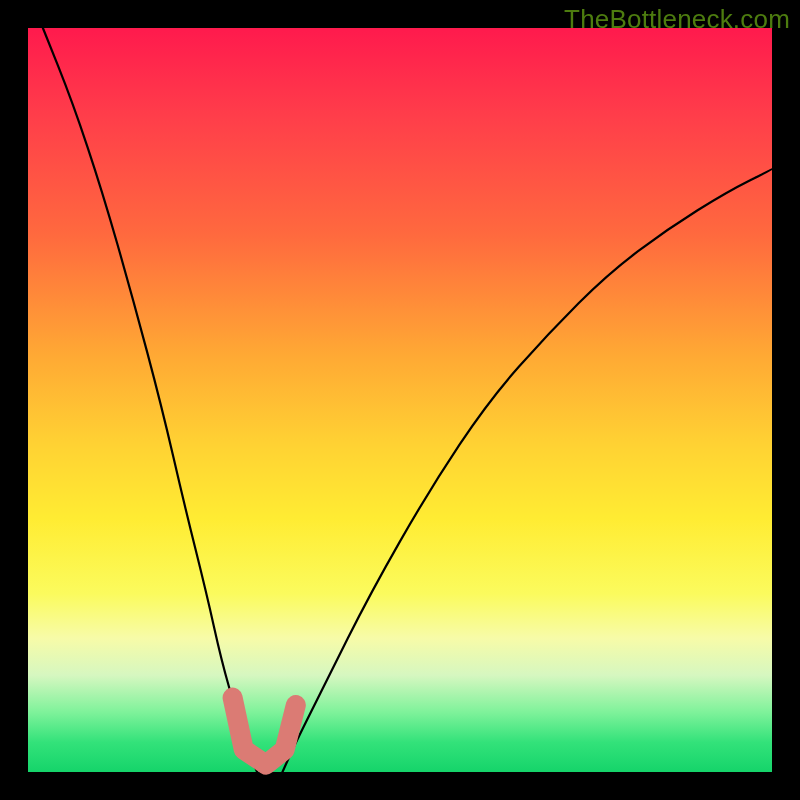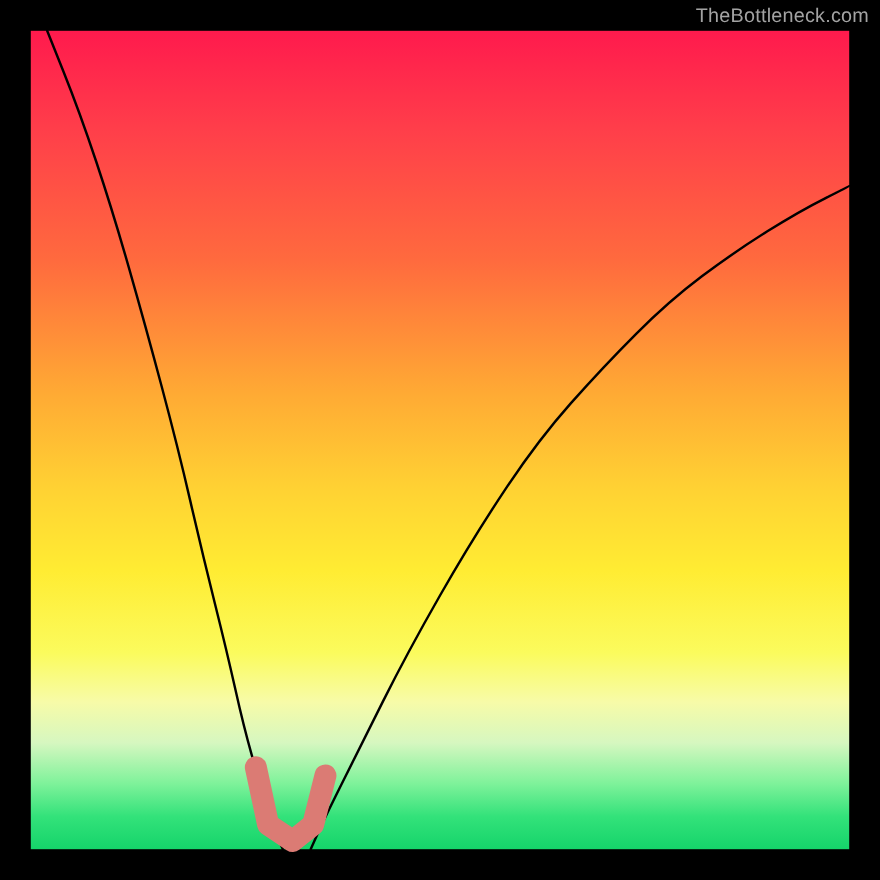--- a/index.html
+++ b/index.html
@@ -38,22 +38,22 @@
       #d6f7c0 87%,
       #7ef29a 92%,
       #33e27a 96%,
       #15d46a 100%
     );
   }
   .watermark {
     position: absolute;
     top: 4px;
     right: 10px;
-    color: #a3a3a3;
-    font-size: 18px;
+    color: #4d7c0f;
+    font-size: 26px;
     letter-spacing: 0.2px;
     user-select: none;
   }
   svg.curves {
     position: absolute;
     left: 0;
     top: 0;
     width: 744px;
     height: 744px;
     overflow: visible;

